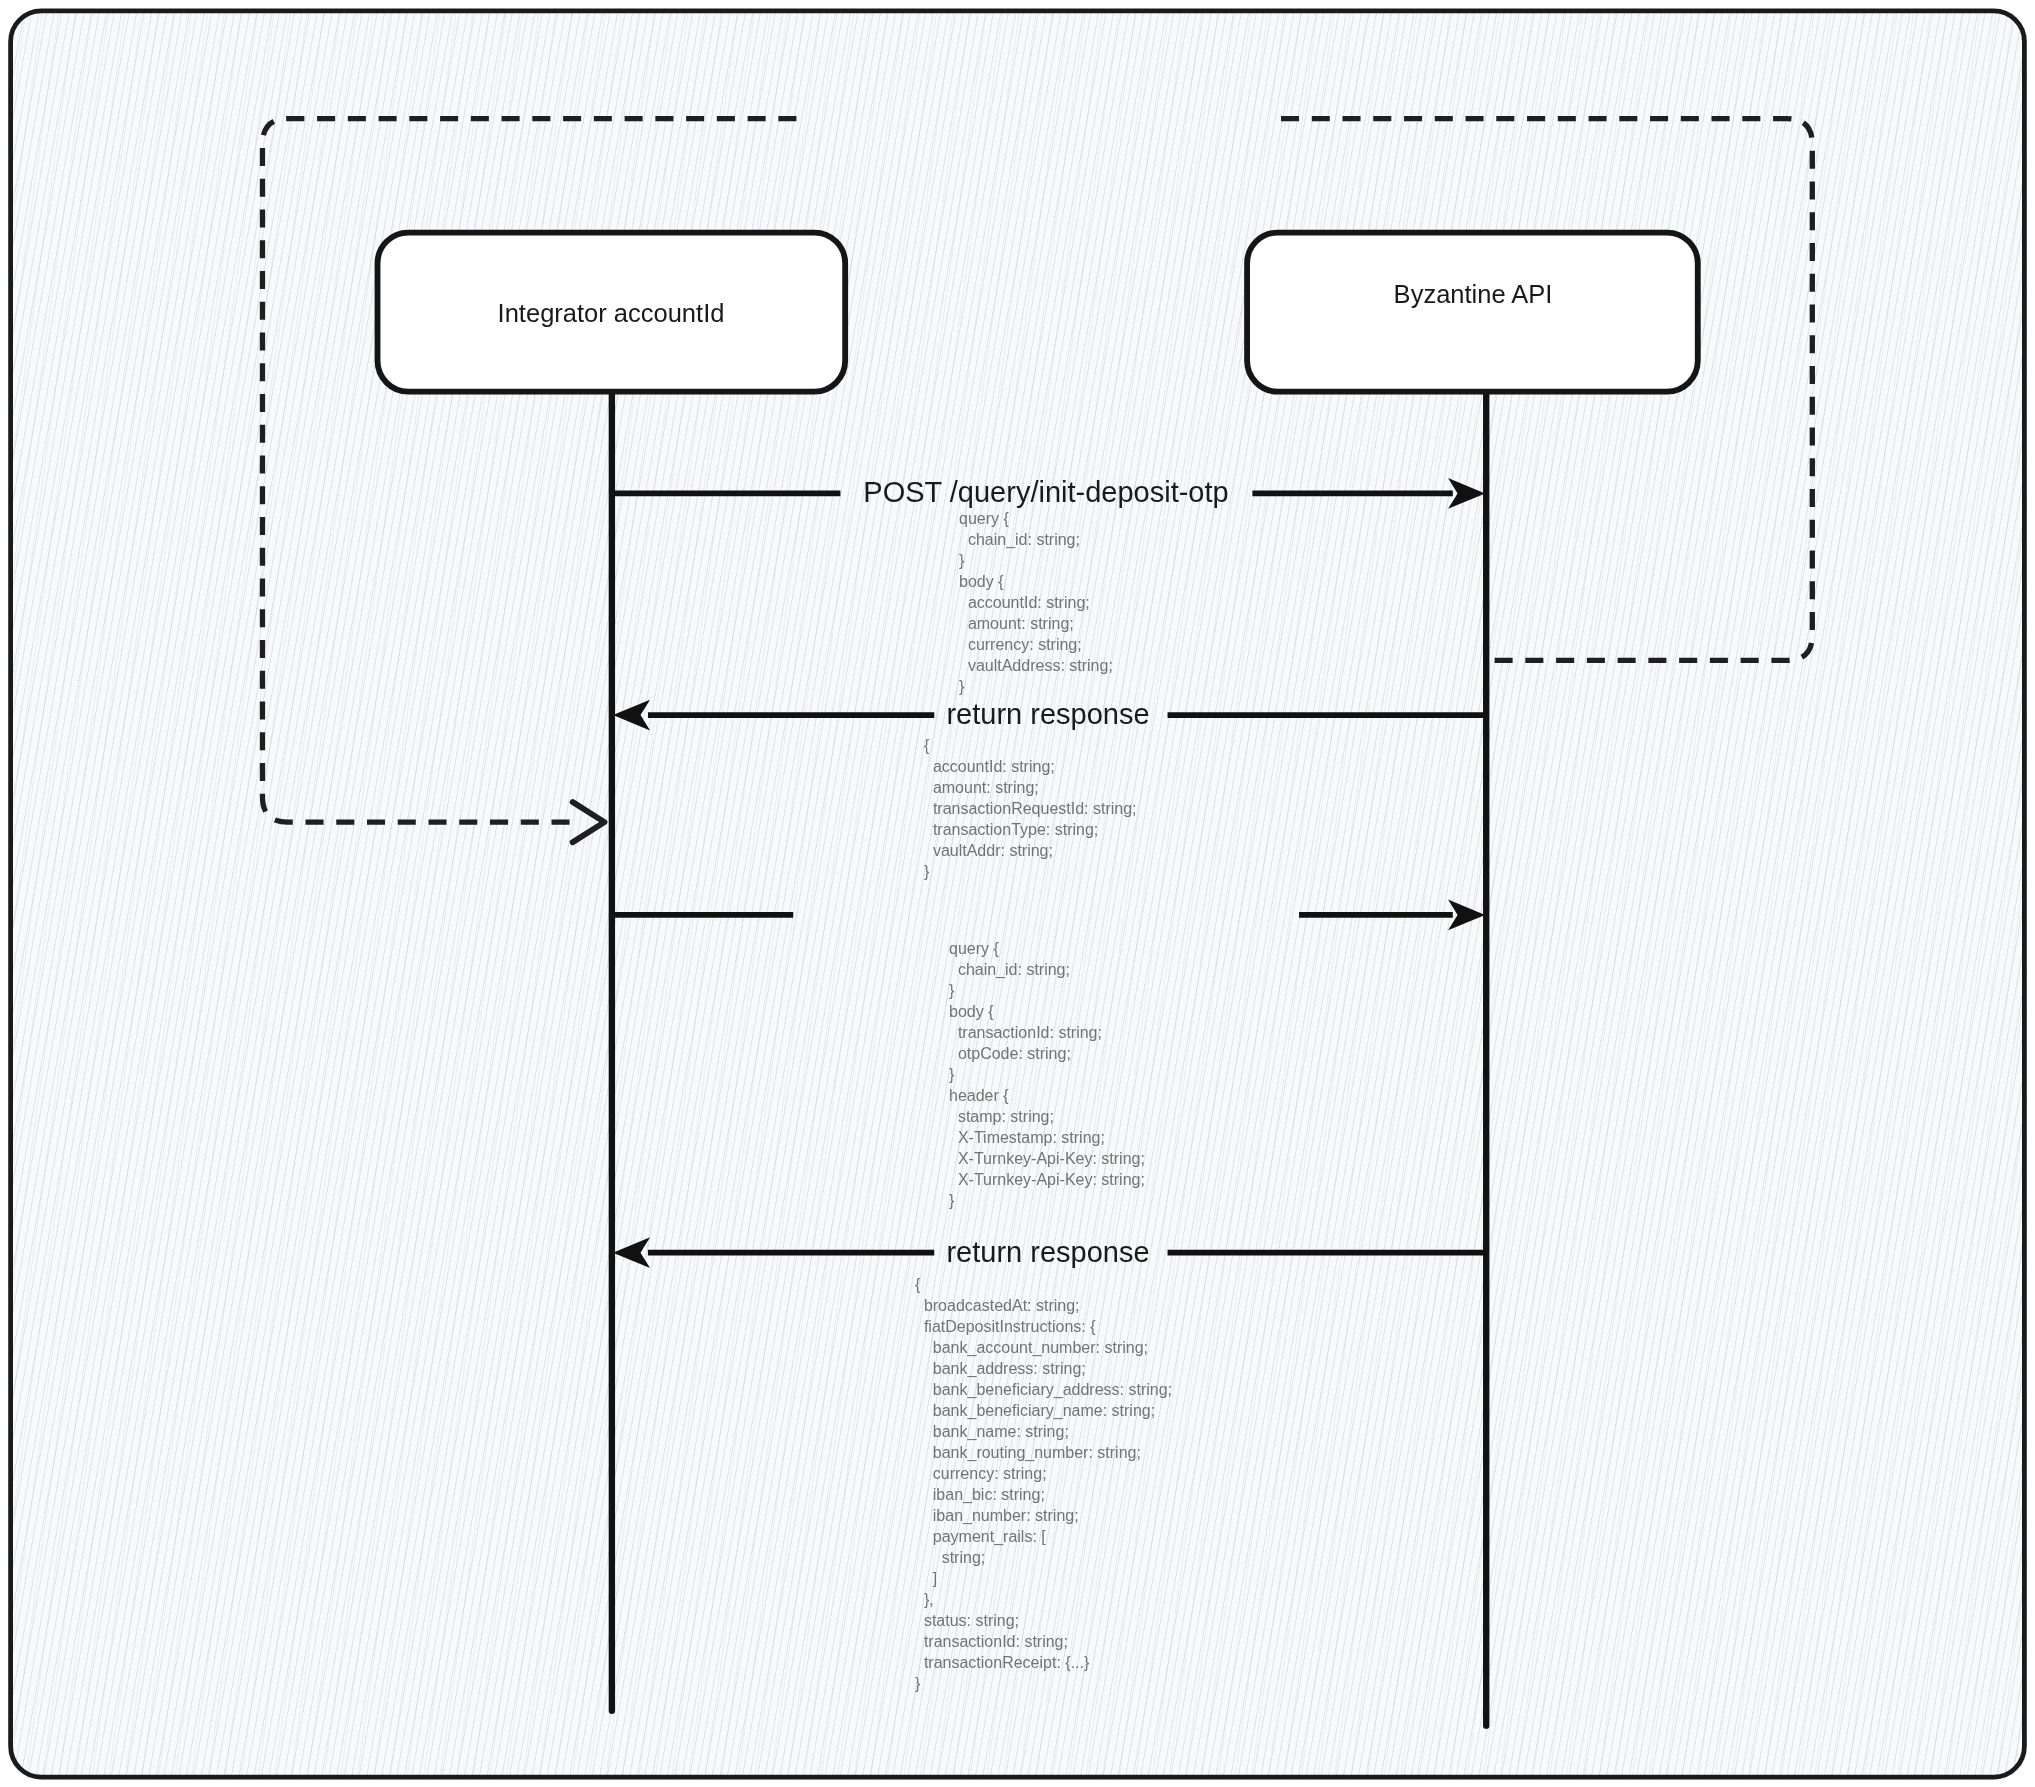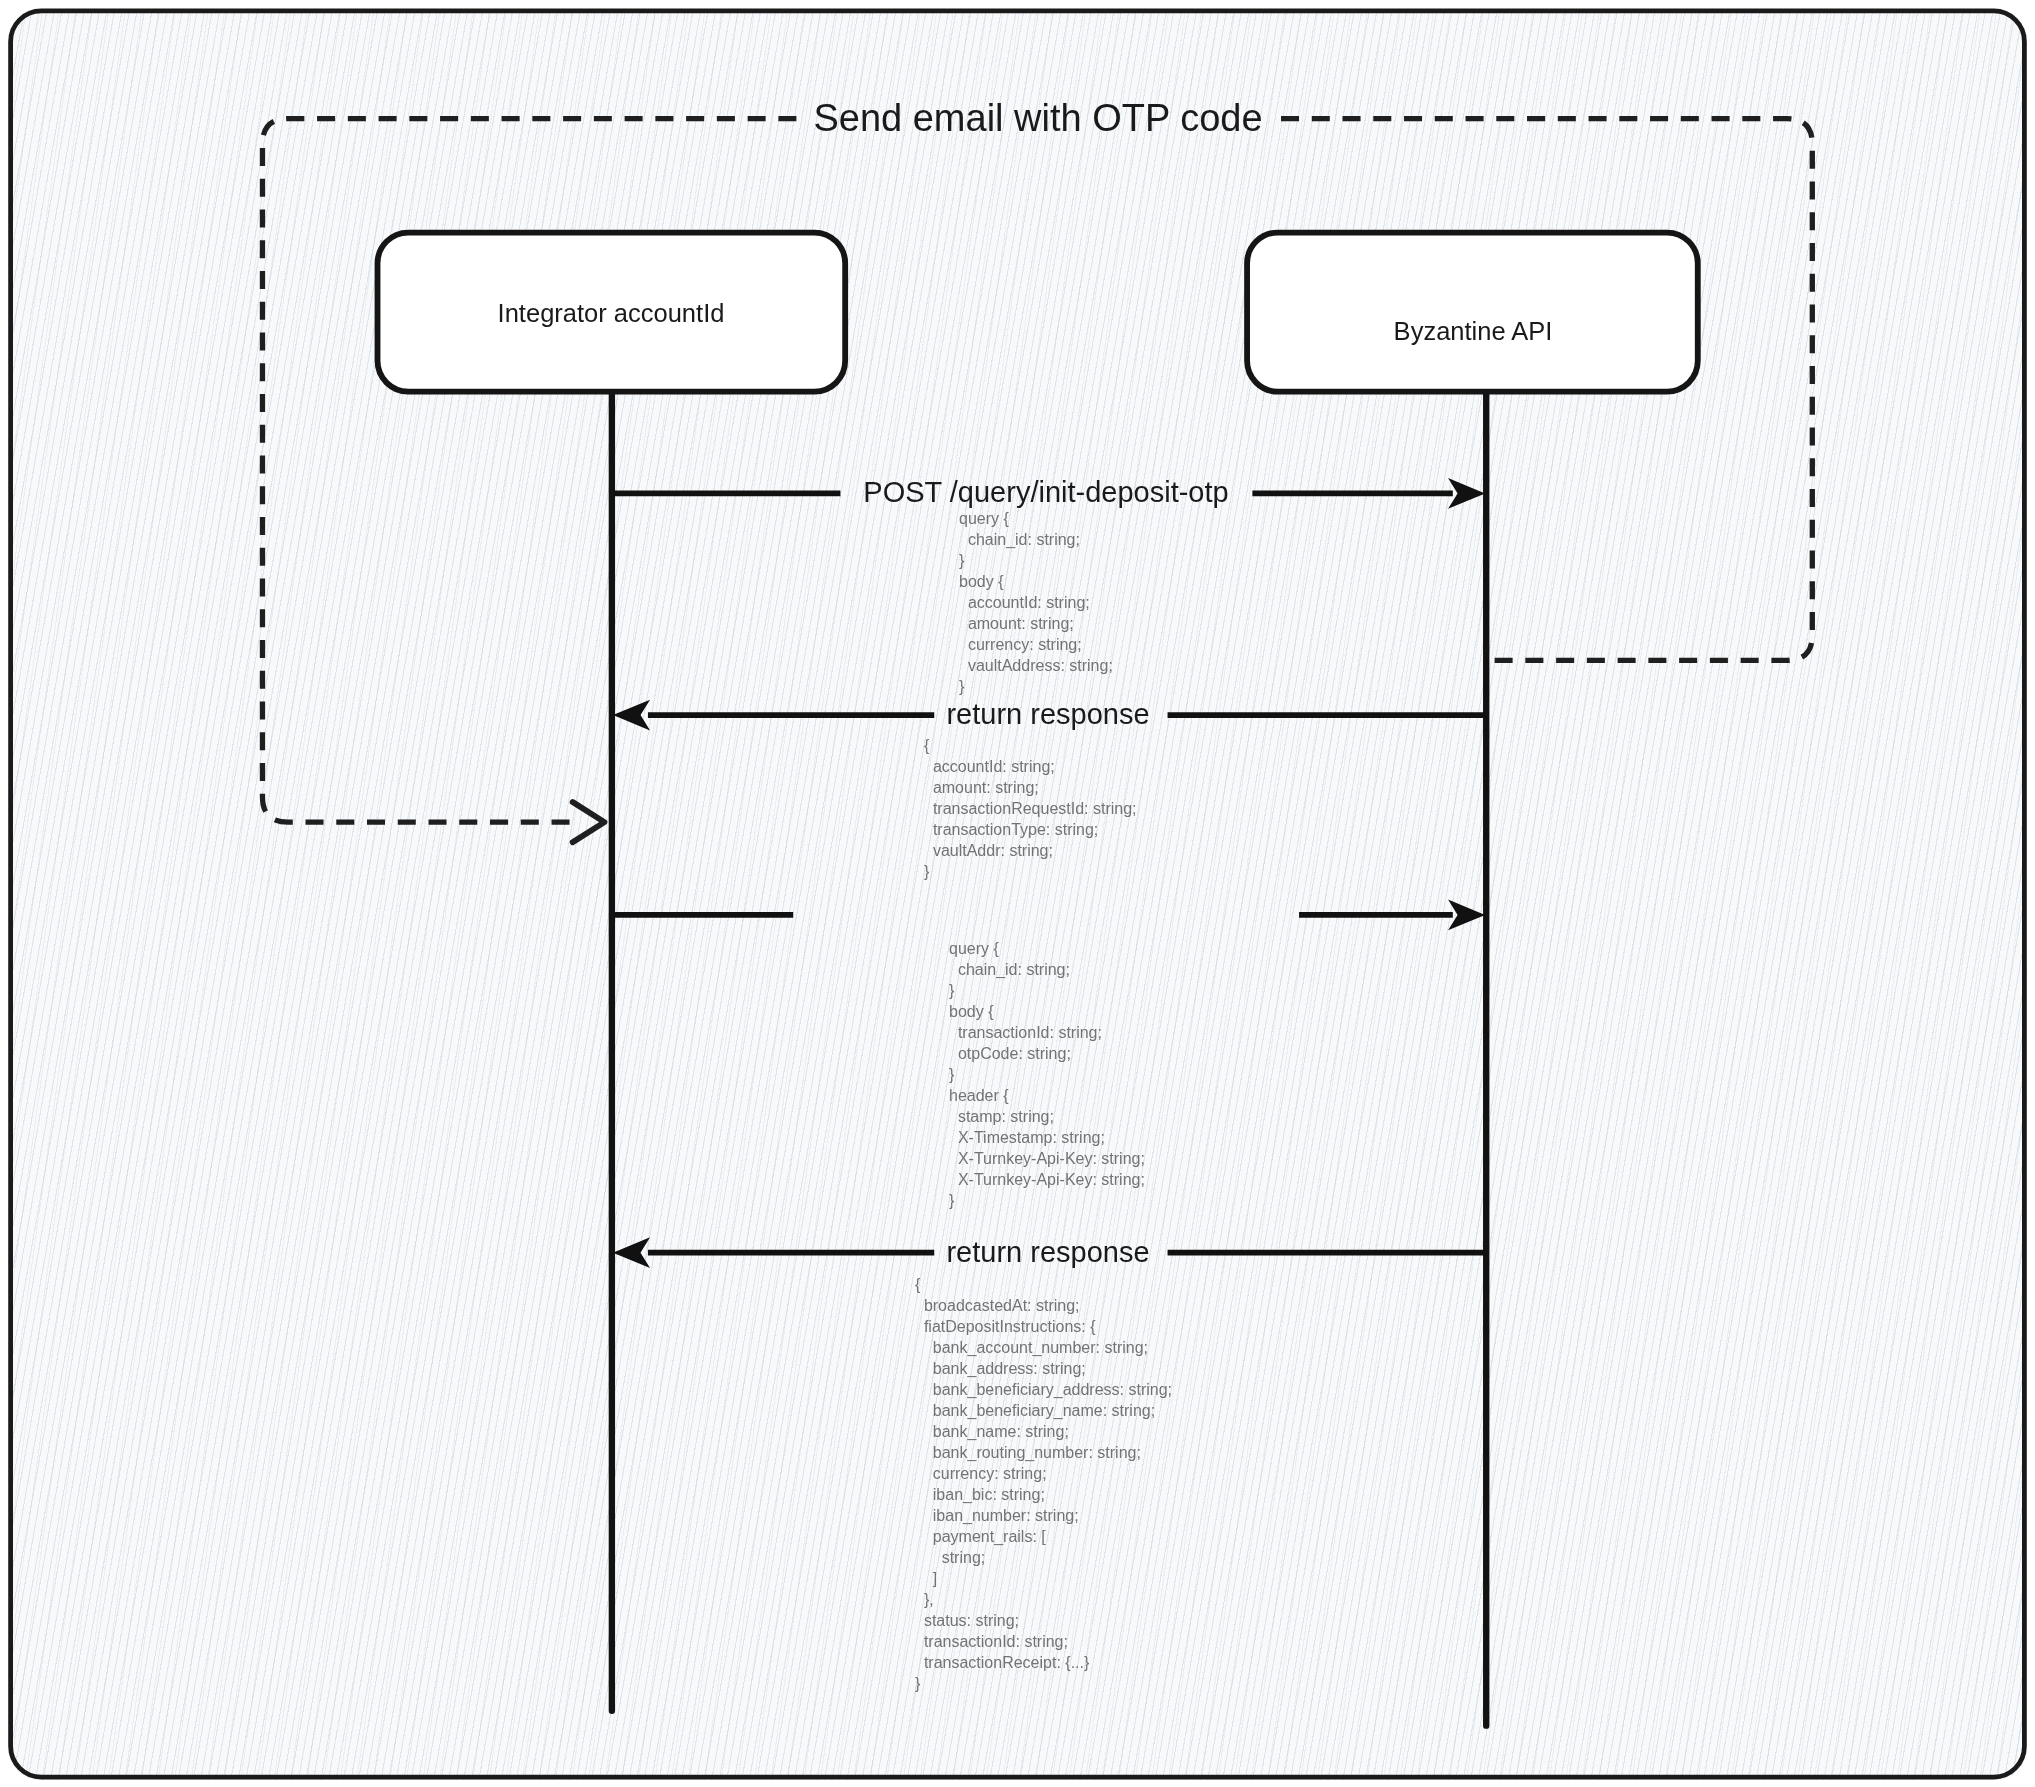--- a/index.html
+++ b/index.html
@@ -71,24 +71,23 @@
 
     <line x1="1159" y1="1725" x2="1496" y2="1725" stroke="#111" stroke-width="11"></line>
     <line x1="2450" y1="1725" x2="2740" y2="1725" stroke="#111" stroke-width="11"></line>
     <path d="M 2801 1725 L 2731 1696 L 2749 1725 L 2731 1754 Z" fill="#111"></path>
 
     <line x1="2803" y1="2362" x2="2202" y2="2362" stroke="#111" stroke-width="11"></line>
     <line x1="1762" y1="2362" x2="1222" y2="2362" stroke="#111" stroke-width="11"></line>
     <path d="M 1156 2362 L 1226 2333 L 1208 2362 L 1226 2391 Z" fill="#111"></path>
   </svg>
 
-  <div class="label title-label" style="left:1038px;top:118px;">Send email with OTP code</div>
 
   <div class="label actor-label" style="left:611px;top:313px;">Integrator accountId</div>
-  <div class="label actor-label" style="left:1473px;top:331px;">Byzantine API</div>
+  <div class="label actor-label" style="left:1473px;top:294px;">Byzantine API</div>
 
   <div class="label msg-label" style="left:1046px;top:492px;">POST /query/init-deposit-otp</div>
   <div class="label msg-label" style="left:1048px;top:714px;">return response</div>
   <div class="label msg-label" style="left:1048px;top:1252px;">return response</div>
 
   <pre class="payload" style="left:959px;top:508px;">query {
   chain_id: string;
 }
 body {
   accountId: string;

